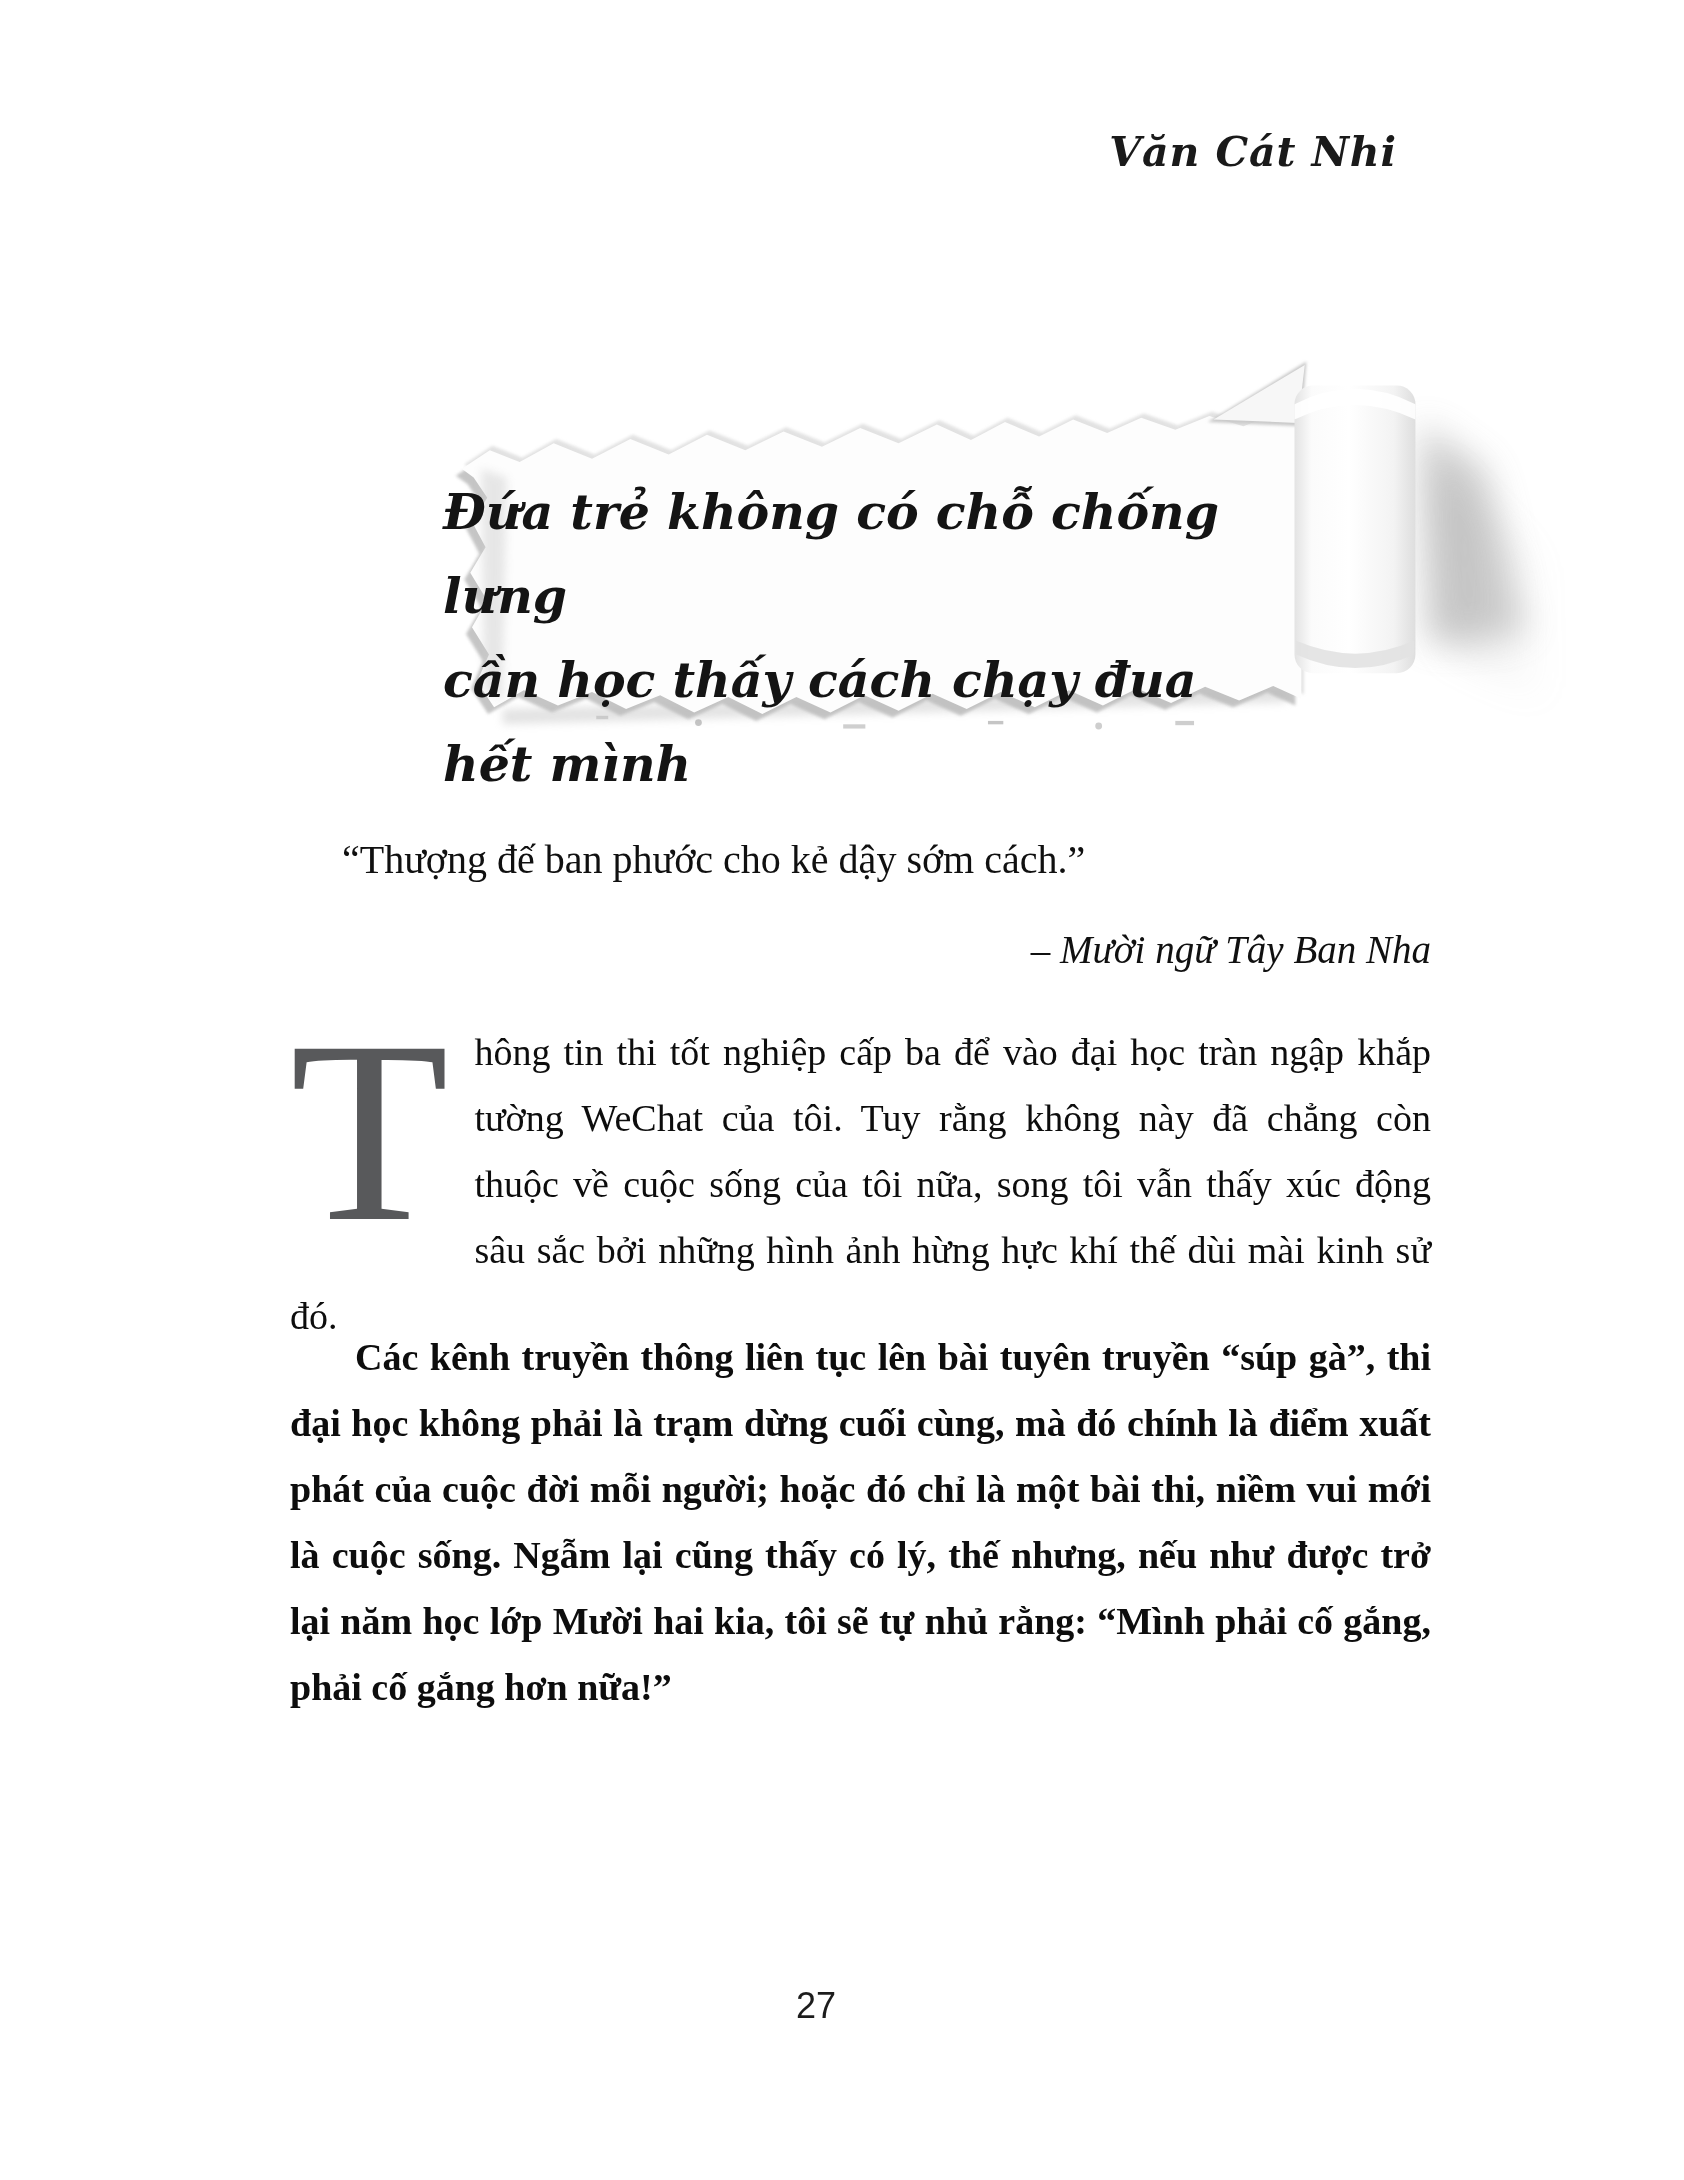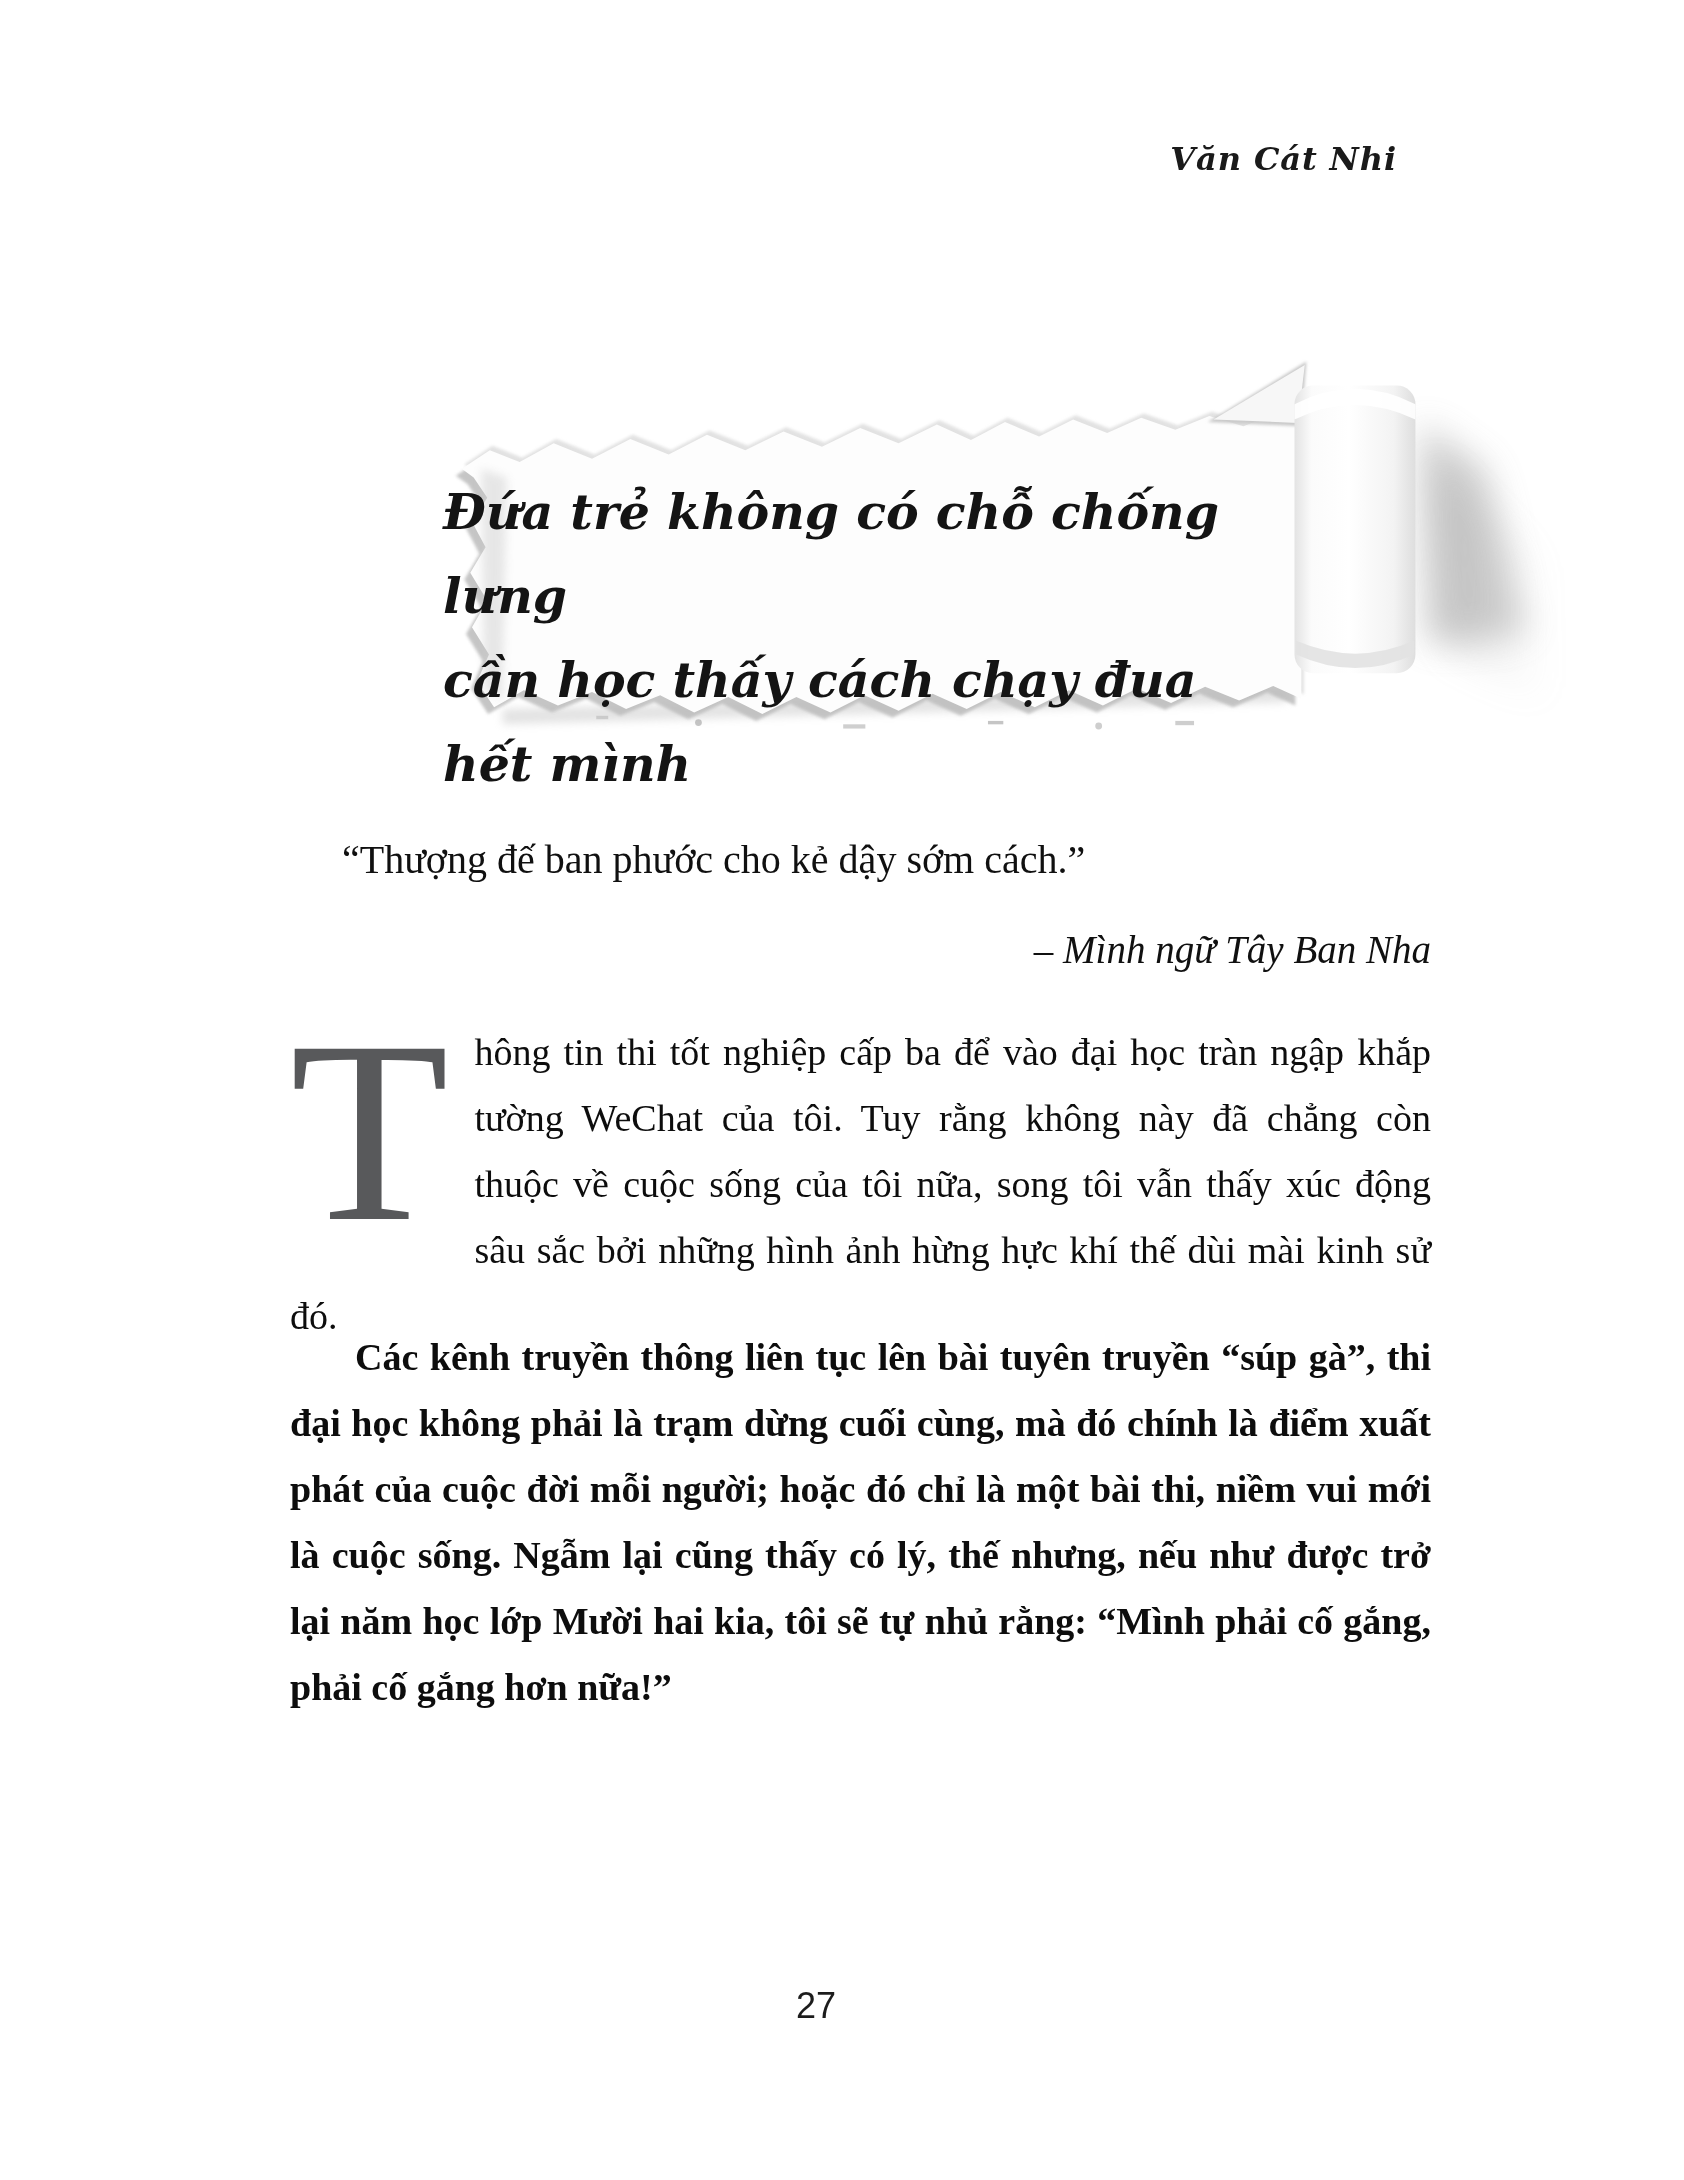--- a/index.html
+++ b/index.html
@@ -9,24 +9,24 @@
     font-family:"Liberation Serif",serif;
     color:#0d0d0d;
     position:relative;
     overflow:hidden;
   }
   .page{position:absolute;inset:0;}
 
   
   .running-head{
     position:absolute;
-    top:137px;right:288px;
+    top:130px;right:288px;
     font-family:"DejaVu Serif",serif;
     font-style:italic;font-weight:bold;
-    font-size:32px;line-height:44px;
+    font-size:41px;line-height:44px;
     color:#1a1a1a;
     letter-spacing:0.9px;
   }
 
   
   .banner{
     position:absolute;
     left:443px;top:341px;
     width:1124px;height:409px;
   }
@@ -156,21 +156,21 @@
     </svg>
 
     <div class="banner-text">
       <div>Đứa trẻ không có chỗ chống lưng</div>
       <div>cần học thấy cách chạy đua hết mình</div>
     </div>
   </div>
 
   <div class="quote">“Thượng đế ban phước cho kẻ dậy sớm cách.”</div>
 
-  <div class="attribution">– Mình ngữ Tây Ban Nha</div>
+  <div class="attribution">– Mười ngữ Tây Ban Nha</div>
 
   <div class="bodycol para1">
     <span class="dropcap">T</span><span>hông tin thi tốt nghiệp cấp ba để vào đại học tràn ngập khắp tường WeChat của tôi. Tuy rằng không này đã chẳng còn thuộc về cuộc sống của tôi nữa, song tôi vẫn thấy xúc động sâu sắc bởi những hình ảnh hừng hực khí thế dùi mài kinh sử đó.</span>
   </div>
 
   <div class="bodycol para2">Các kênh truyền thông liên tục lên bài tuyên truyền “súp gà”, thi đại học không phải là trạm dừng cuối cùng, mà đó chính là điểm xuất phát của cuộc đời mỗi người; hoặc đó chỉ là một bài thi, niềm vui mới là cuộc sống. Ngẫm lại cũng thấy có lý, thế nhưng, nếu như được trở lại năm học lớp Mười hai kia, tôi sẽ tự nhủ rằng: “Mình phải cố gắng, phải cố gắng hơn nữa!”</div>
 
   <div class="folio">27</div>
 
 </div>

